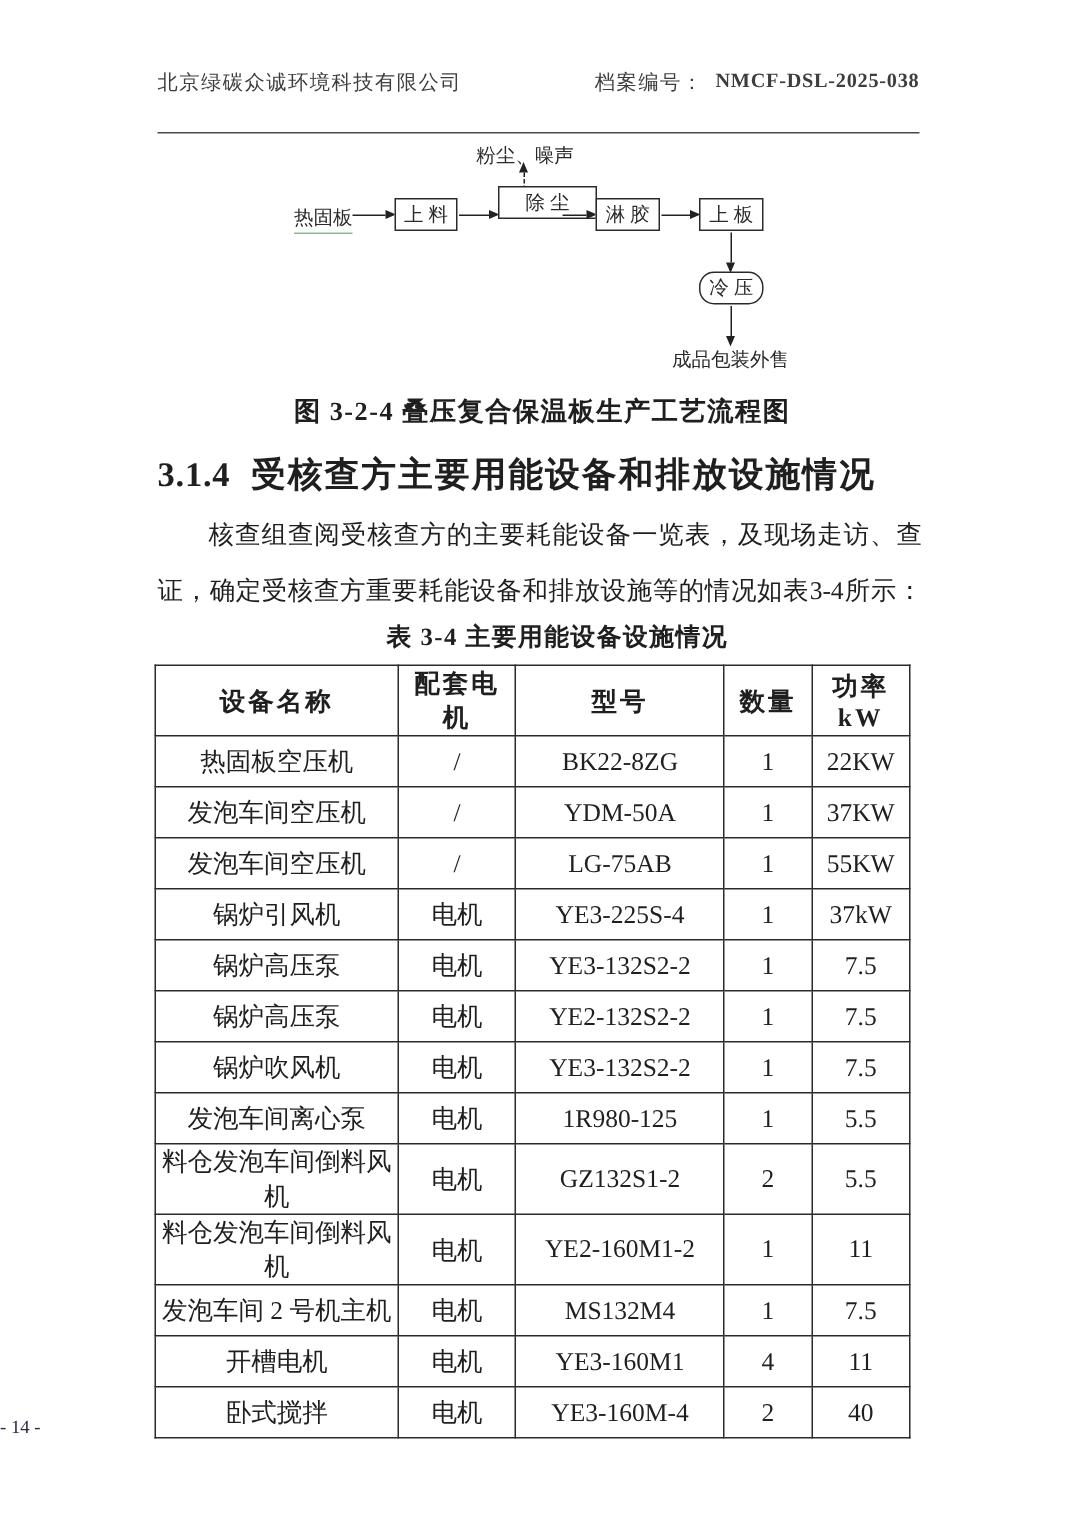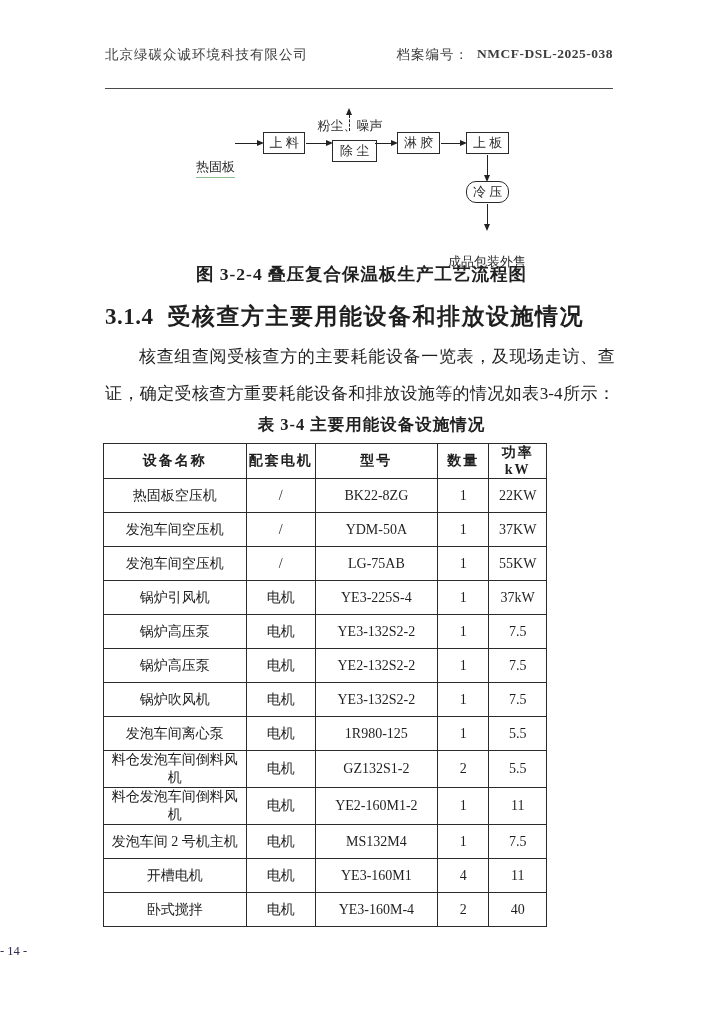--- a/index.html
+++ b/index.html
@@ -30,25 +30,25 @@
   .flowchart { position: absolute; left: 100px; top: 92px; width: 520px; height: 162px; font-size: 13px; color: #2a2a2a; }
   .fc-box {
     position: absolute;
     border: 1px solid #2a2a2a;
     background: #fff;
     display: flex; align-items: center; justify-content: center;
     height: 22px;
     white-space: nowrap;
   }
   .b1 { left: 163px; top: 40px; width: 42px; }
-  .b2 { left: 232px; top: 48px; width: 45px; }
+  .b2 { left: 232px; top: 32px; width: 66px; }
   .b3 { left: 297px; top: 40px; width: 43px; }
   .b4 { left: 366px; top: 40px; width: 43px; }
   .b5 { left: 366px; top: 89px; width: 43px; border-radius: 10px; }
-  .fc-label { position: absolute; white-space: nowrap; margin-top: 22px; }
+  .fc-label { position: absolute; white-space: nowrap; }
   .input-label { left: 96px; top: 44px; border-bottom: 1px solid #8fbc8f; padding-bottom: 1px; }
   .emission-label { left: 214px; top: 3px; width: 72px; text-align: center; }
   .output-label { left: 337px; top: 139px; width: 100px; text-align: center; }
 
   .h-arrow { position: absolute; height: 0; border-top: 1px solid #222; }
   .h-arrow::after {
     content: ""; position: absolute; right: -7px; top: -4px;
     border-left: 7px solid #222; border-top: 3.5px solid transparent; border-bottom: 3.5px solid transparent;
   }
   .a1 { left: 135px; top: 51px; width: 22px; }
@@ -84,23 +84,23 @@
   .para-line { height: 37px; line-height: 37px; text-align: justify; text-align-last: justify; white-space: nowrap; display: flex; justify-content: space-between; }
   .para-line span { flex: 0 0 auto; }
   .para-line.indent { padding-left: 34px; }
   .table-caption {
     position: absolute; left: 0; top: 414px; width: 723px;
     text-align: center; font-weight: bold; font-size: 16.5px; letter-spacing: 1px; padding-left: 20px;
   }
 
   
   .equip-table {
-    position: absolute; left: 103px; top: 443px; width: 444px;
+    position: absolute; left: 103px; top: 443px; width: 504px;
     border-collapse: collapse; table-layout: fixed;
-    font-size: 14px;
+    font-size: 17px;
   }
   .equip-table th, .equip-table td {
     border: 1px solid #2b2b2b;
     text-align: center; vertical-align: middle;
     height: 34px; padding: 0 2px;
     font-weight: normal;
   }
   .equip-table th { font-weight: bold; letter-spacing: 2px; }
 
   

